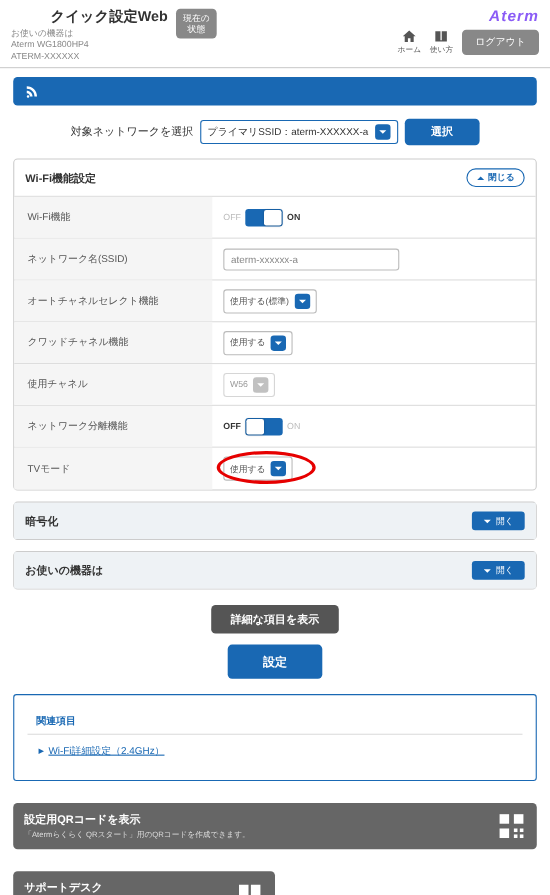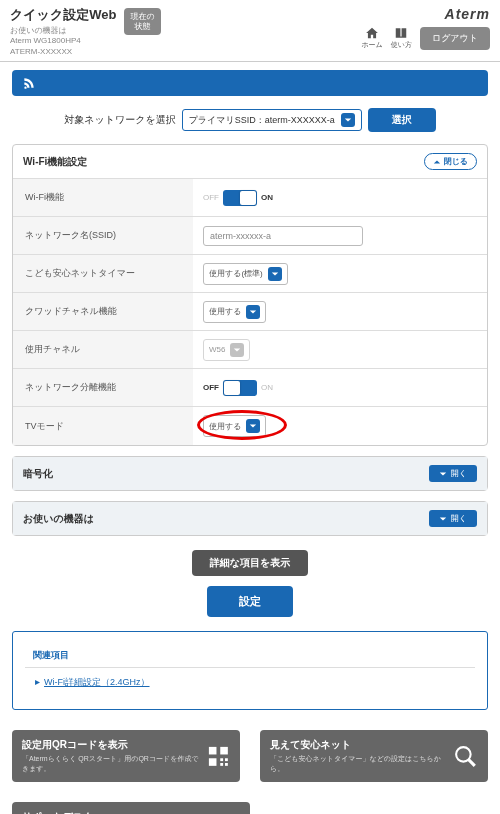--- a/index.html
+++ b/index.html
@@ -1,23 +1,23 @@
 <!DOCTYPE html>
 <html><head>
 <meta charset="utf-8">
 <style>
 * { box-sizing: border-box; margin: 0; padding: 0; }
 body { font-family: "Hiragino Kaku Gothic Pro", Meiryo, sans-serif; font-size: 10px; background: #fff; width: 500px; }
 .header { display: flex; justify-content: space-between; align-items: flex-start; padding: 6px 10px 4px; }
 .header-left { display: flex; align-items: flex-start; gap: 8px; }
-.title-block h1 { font-size: 13px; font-weight: bold; color: #333; }
+.title-block h1 { font-size: 13px; font-weight: bold; color: #333; margin-left: 36px; }
 .title-block .sub { font-size: 8px; color: #888; line-height: 1.3; margin-top: 2px; }
 .status-btn { background: #888; color: #fff; font-size: 8px; padding: 4px 6px; border-radius: 4px; text-align: center; line-height: 1.2; margin-top: 2px; }
 .header-right { text-align: right; }
-.brand { font-style: italic; font-size: 14px; color: #404040; font-weight: bold; letter-spacing: 1px; }
+.brand { font-style: italic; font-size: 14px; color: #8b5cf6; font-weight: bold; letter-spacing: 1px; }
 .header-icons { display: flex; align-items: center; gap: 8px; margin-top: 4px; justify-content: flex-end; }
 .icon-col { display: flex; flex-direction: column; align-items: center; color: #555; font-size: 7px; }
 .icon-col svg { width: 16px; height: 14px; }
 .logout-btn { background: #888; color: #fff; font-size: 9px; padding: 5px 12px; border-radius: 4px; border: none; }
 .divider { height: 1px; background: #ccc; margin: 0; }
 .container { padding: 8px 12px 12px; }
 .section-bar { background: #1968b3; color: #fff; border-radius: 4px; padding: 6px 10px; display: flex; align-items: center; gap: 6px; font-size: 12px; font-weight: bold; }
 .rss-icon { width: 14px; height: 14px; }
 .selector-row { display: flex; align-items: center; justify-content: center; gap: 6px; margin: 12px 0; }
 .selector-row .lbl { font-size: 10px; color: #333; }
@@ -141,21 +141,21 @@
           </div>
         </div>
       </div>
       <div class="form-row">
         <div class="label">ネットワーク名(SSID)</div>
         <div class="value">
             <input class="text-input" value="aterm-xxxxxx-a" style="">
           </div>
       </div>
       <div class="form-row">
-        <div class="label">こども安心ネットタイマー</div>
+        <div class="label">オートチャネルセレクト機能</div>
         <div class="value">
           <div class="opt-box">
             <span>使用する(標準)</span>
             <span class="chev">
                 <svg viewBox="0 0 10 10" fill="#fff">
                   <path d="M1 3l4 4 4-4z"></path>
                 </svg>
               </span>
           </div>
         </div>
@@ -262,32 +262,20 @@
             <rect x="2" y="2" width="8" height="8"></rect>
             <rect x="14" y="2" width="8" height="8"></rect>
             <rect x="2" y="14" width="8" height="8"></rect>
             <rect x="14" y="14" width="3" height="3"></rect>
             <rect x="19" y="14" width="3" height="3"></rect>
             <rect x="14" y="19" width="3" height="3"></rect>
             <rect x="19" y="19" width="3" height="3"></rect>
           </svg>
         </div>
     </div>
-    <div class="card half">
-      <div class="ct">
-        <h3>見えて安心ネット</h3>
-        <p>「こども安心ネットタイマー」などの設定はこちらから。</p>
-      </div>
-      <div class="ci">
-          <svg viewBox="0 0 24 24" fill="#fff">
-            <circle cx="10" cy="10" r="7" fill="none" stroke="#fff" stroke-width="2"></circle>
-            <path d="M15 15l6 6" stroke="#fff" stroke-width="3"></path>
-          </svg>
-        </div>
-    </div>
   </div>
   <div class="card-row">
     <div class="card half">
       <div class="ct">
         <h3>サポートデスク</h3>
         <p>Q&amp;A、機能別設定ガイドなどの情報をご覧になれます。</p>
       </div>
       <div class="ci">
           <svg viewBox="0 0 24 24" fill="#fff">
             <path d="M3 4h8v14H3zM13 4h8v14h-8zM3 18h18v2H3z"></path>

